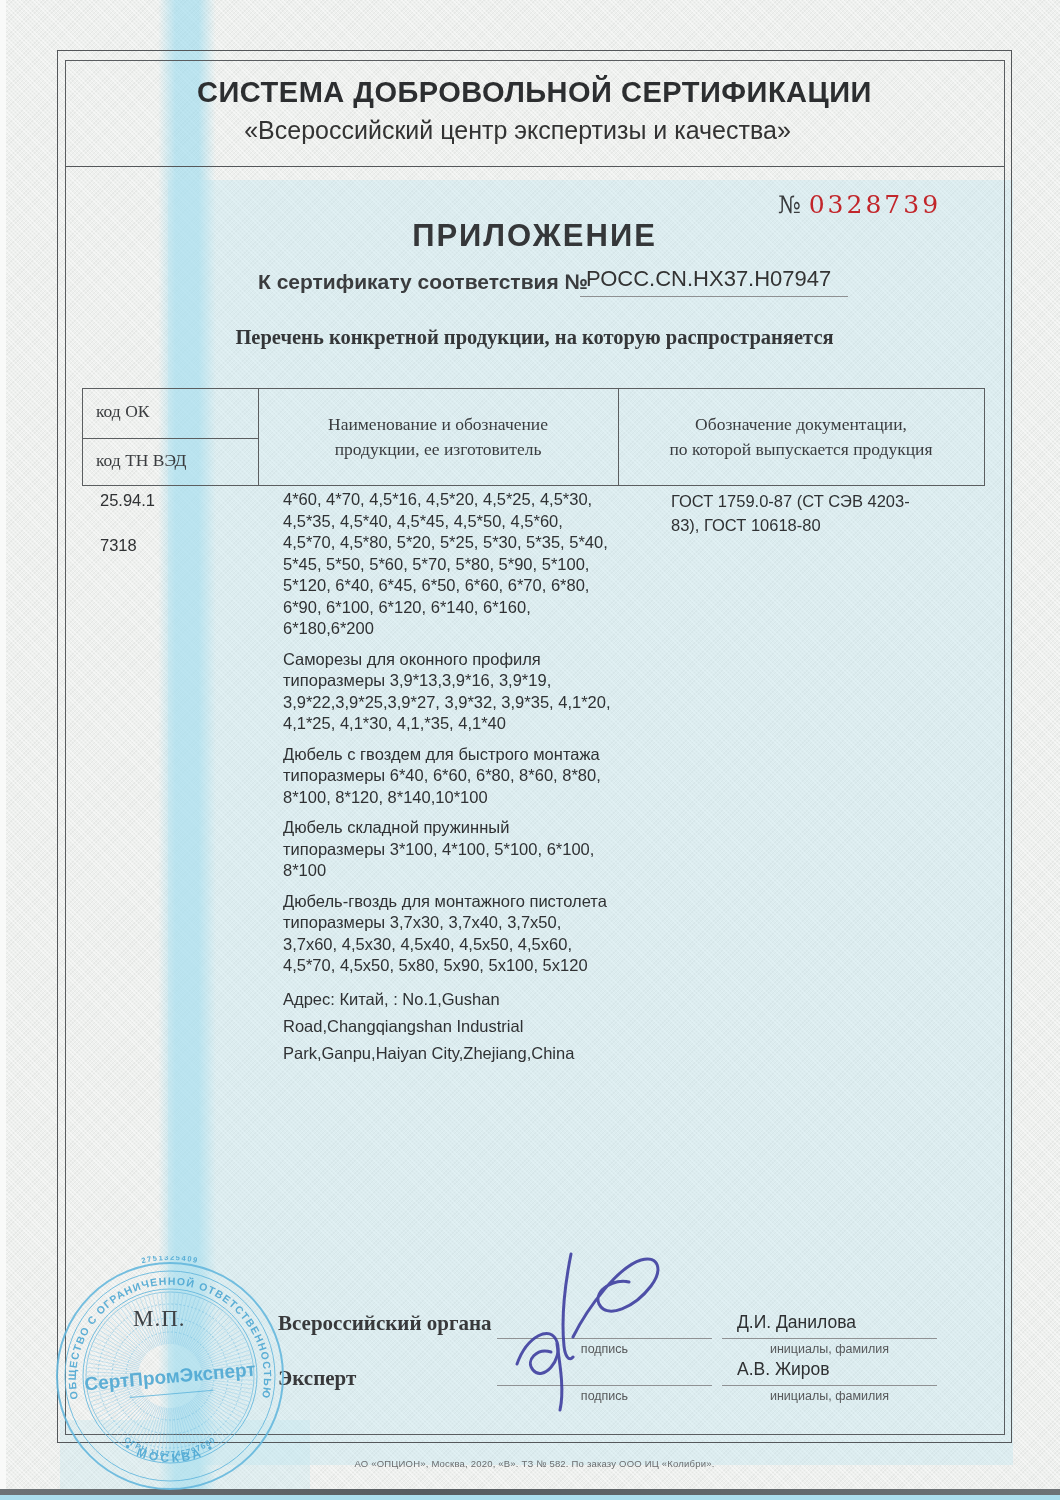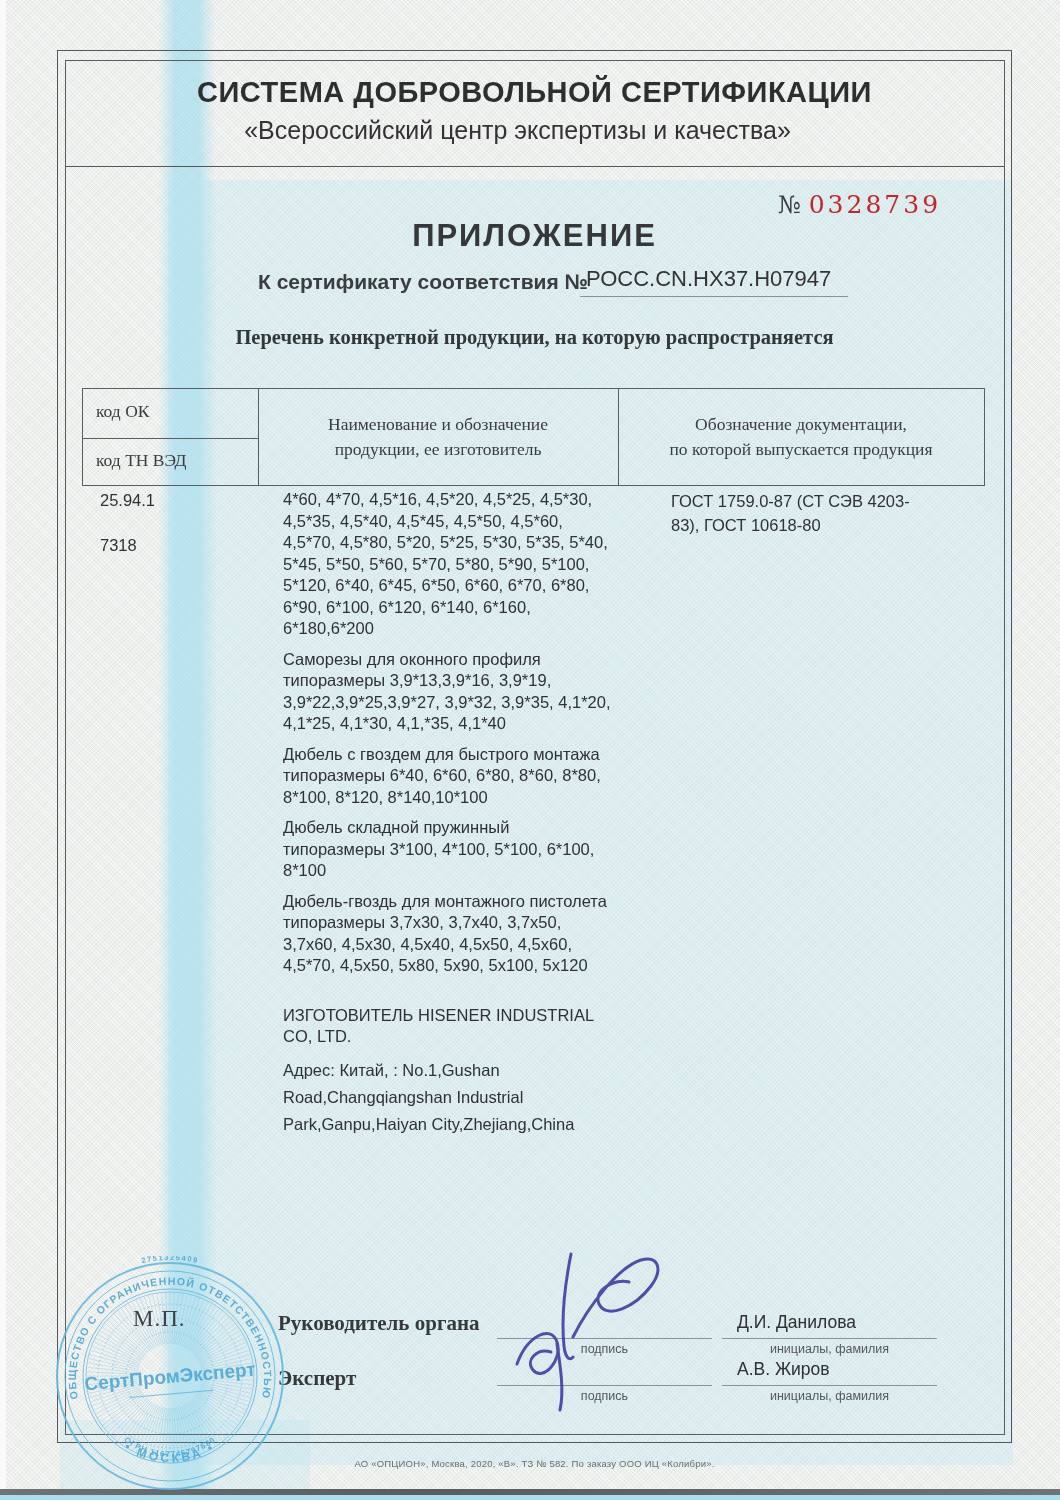--- a/index.html
+++ b/index.html
@@ -138,31 +138,29 @@
     <p>Дюбель с гвоздем для быстрого монтажа
 типоразмеры 6*40, 6*60, 6*80, 8*60, 8*80,
 8*100, 8*120, 8*140,10*100</p>
     <p>Дюбель складной пружинный
 типоразмеры 3*100, 4*100, 5*100, 6*100,
 8*100</p>
     <p>Дюбель-гвоздь для монтажного пистолета
 типоразмеры 3,7х30, 3,7х40, 3,7х50,
 3,7х60, 4,5х30, 4,5х40, 4,5х50, 4,5х60,
 4,5*70, 4,5х50, 5х80, 5х90, 5х100, 5х120</p>
-    <p class="gap-lg">ИЗГОТОВИТЕЛЬ HISENER INDUSTRIAL
-CO, LTD.</p>
     <p class="address">Адрес: Китай, : No.1,Gushan
 Road,Changqiangshan Industrial
 Park,Ganpu,Haiyan City,Zhejiang,China</p>
   </div>
 
   <div class="abs col-docs">ГОСТ 1759.0-87 (СТ СЭВ 4203-
 83), ГОСТ 10618-80</div>
 
-  <div class="abs sig-label lbl-head">Руководитель органа</div>
+  <div class="abs sig-label lbl-head">Всероссийский органа</div>
   <div class="abs sig-label lbl-expert">Эксперт</div>
 
   <div class="abs sig-line l1"></div>
   <div class="abs sig-line n1"></div>
   <div class="abs sig-line l2"></div>
   <div class="abs sig-line n2"></div>
 
   <div class="abs sig-caption c1">подпись</div>
   <div class="abs sig-caption c2">подпись</div>
   <div class="abs sig-caption cn1">инициалы, фамилия</div>

